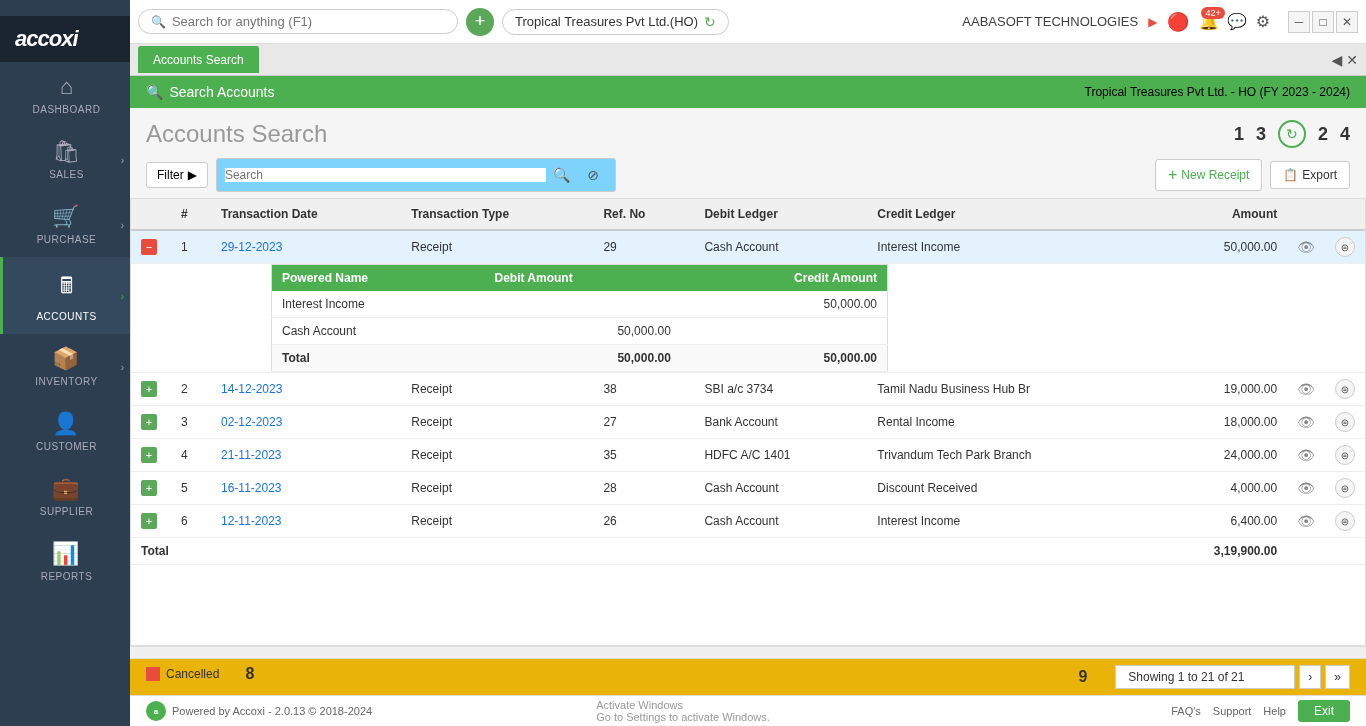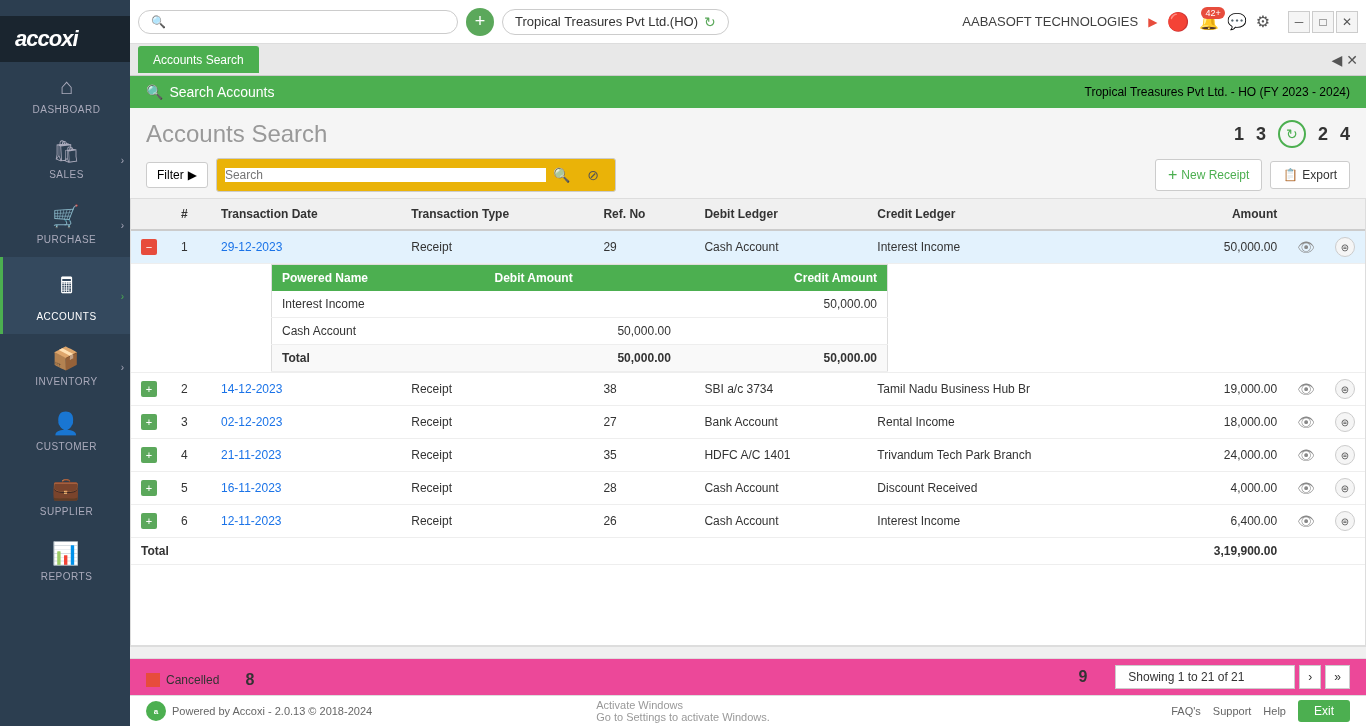--- a/index.html
+++ b/index.html
@@ -49,21 +49,21 @@
 
     
     .page-title-area { background: #f5f5f5; padding: 12px 16px 4px; display: flex; align-items: center; justify-content: space-between; flex-shrink: 0; }
     .page-title { font-size: 24px; color: #999; font-weight: 300; }
     .page-title-nums { display: flex; align-items: center; gap: 12px; }
     .refresh-circle { width: 28px; height: 28px; border: 2px solid #4caf50; border-radius: 50%; display: flex; align-items: center; justify-content: center; color: #4caf50; cursor: pointer; font-size: 14px; }
 
     
     .filter-bar { background: #f5f5f5; padding: 6px 16px; display: flex; align-items: center; gap: 8px; flex-shrink: 0; }
     .filter-btn { display: flex; align-items: center; gap: 4px; padding: 5px 10px; border: 1px solid #ccc; background: #fff; cursor: pointer; border-radius: 3px; font-size: 12px; }
-    .filter-search { display: flex; align-items: center; border: 1px solid #ccc; background: #eab308; border-radius: 3px; padding: 4px 8px; flex: 1; max-width: 400px; }
+    .filter-search { display: flex; align-items: center; border: 1px solid #ccc; background: #7dd3fc; border-radius: 3px; padding: 4px 8px; flex: 1; max-width: 400px; }
     .filter-search input { border: none; outline: none; font-size: 12px; width: 100%; }
     .search-btn { padding: 4px 8px; background: none; border: none; cursor: pointer; color: #555; font-size: 14px; }
     .clear-btn { padding: 4px 8px; background: none; border: none; cursor: pointer; color: #555; font-size: 14px; }
     .action-btns { margin-left: auto; display: flex; gap: 8px; align-items: center; }
     .new-receipt-btn { display: flex; align-items: center; gap: 4px; padding: 6px 12px; background: #fff; border: 1px solid #ccc; cursor: pointer; font-size: 12px; color: #4caf50; border-radius: 3px; font-weight: 500; }
     .export-btn { display: flex; align-items: center; gap: 4px; padding: 6px 12px; background: #fff; border: 1px solid #ccc; cursor: pointer; font-size: 12px; color: #333; border-radius: 3px; }
 
     
     .table-container { flex: 1; overflow-y: auto; background: #fff; margin: 0; border: 1px solid #ddd; }
     table { width: 100%; border-collapse: collapse; font-size: 12px; }
@@ -77,21 +77,21 @@
     .collapse-btn { width: 16px; height: 16px; background: #e74c3c; color: #fff; border: none; cursor: pointer; font-size: 11px; display: inline-flex; align-items: center; justify-content: center; border-radius: 2px; }
     .date-link { color: #1a73e8; cursor: pointer; }
     .action-icon { color: #888; cursor: pointer; font-size: 14px; }
     .circle-btn { width: 20px; height: 20px; border-radius: 50%; border: 1px solid #ccc; background: #f5f5f5; display: inline-flex; align-items: center; justify-content: center; cursor: pointer; font-size: 10px; color: #555; }
     .sub-table-header { background: #4caf50; }
     .sub-table-header th { background: #4caf50 !important; color: #fff !important; font-weight: 600; padding: 6px 10px; border: none; }
     .sub-table-row td { background: #fff; border-bottom: 1px solid #eee; }
     .sub-total-row td { background: #f9f9f9; font-weight: bold; border-top: 1px solid #ddd; }
 
     
-    .footer { background: #ec4899; padding: 6px 16px; display: flex; align-items: flex-end; justify-content: space-between; border-top: 1px solid #ddd; flex-shrink: 0; }
+    .footer { background: #eab308; padding: 6px 16px; display: flex; align-items: flex-start; justify-content: space-between; border-top: 1px solid #ddd; flex-shrink: 0; }
     .cancelled-label { display: flex; align-items: center; gap: 6px; font-size: 12px; color: #333; }
     .cancelled-box { width: 14px; height: 14px; background: #e74c3c; display: inline-block; flex-shrink: 0; }
     .pagination { display: flex; align-items: center; gap: 4px; }
     .page-info { font-size: 12px; color: #333; padding: 4px 12px; border: 1px solid #ccc; background: #fff; min-width: 180px; }
     .page-nav { padding: 4px 8px; border: 1px solid #ccc; background: #fff; cursor: pointer; font-size: 12px; color: #333; }
 
     
     .bottom-bar { background: #fff; padding: 4px 16px; display: flex; align-items: center; justify-content: space-between; border-top: 1px solid #ddd; font-size: 11px; color: #666; flex-shrink: 0; }
     .bottom-bar-right { display: flex; gap: 12px; align-items: center; }
     .exit-btn { background: #4caf50; color: #fff; border: none; padding: 4px 16px; cursor: pointer; font-size: 12px; border-radius: 3px; }
@@ -143,20 +143,21 @@
     <span class="icon">📊</span>
     <span class="label">REPORTS</span>
   </div>
 </div>
 
 <div class="main">
 
   <div class="topbar">
     <div class="search-box">
       <span class="search-icon">🔍</span>
+      <input type="text" placeholder="Search for anything (F1)" style="">
     </div>
     <button class="add-btn">+</button>
     <div class="company-bar">
       <span>Tropical Treasures Pvt Ltd.(HO)</span>
       <span class="refresh-icon">↻</span>
     </div>
     <div class="topbar-right">
       <span class="company-name">AABASOFT TECHNOLOGIES</span>
       <span style="color:#e74c3c;">▶</span>
       <span style="font-size:18px;color:#e74c3c;">🔴</span>

